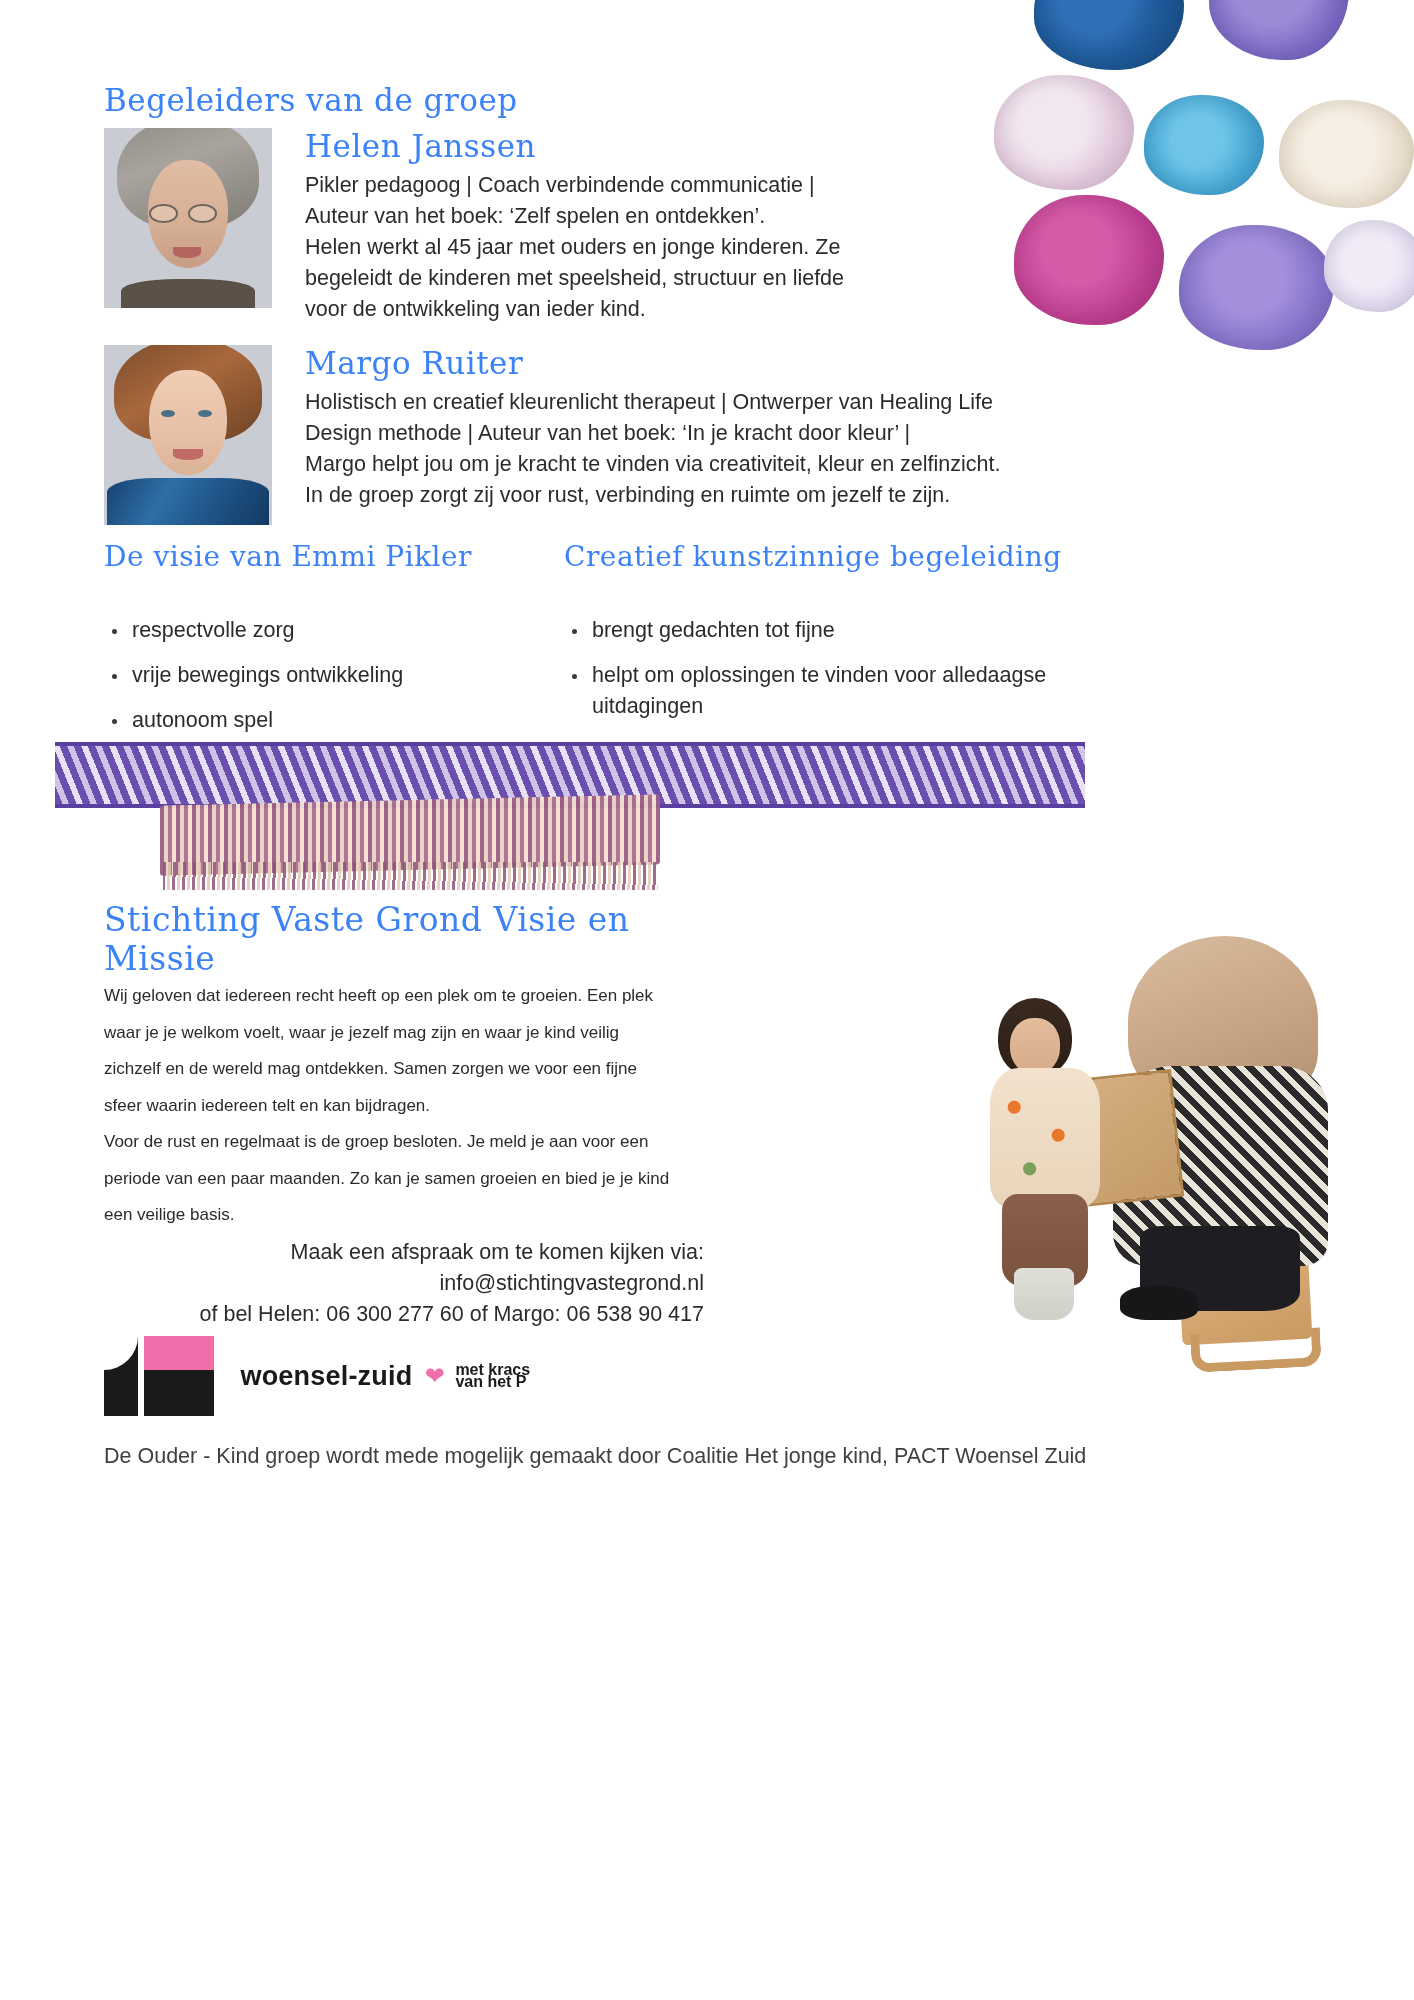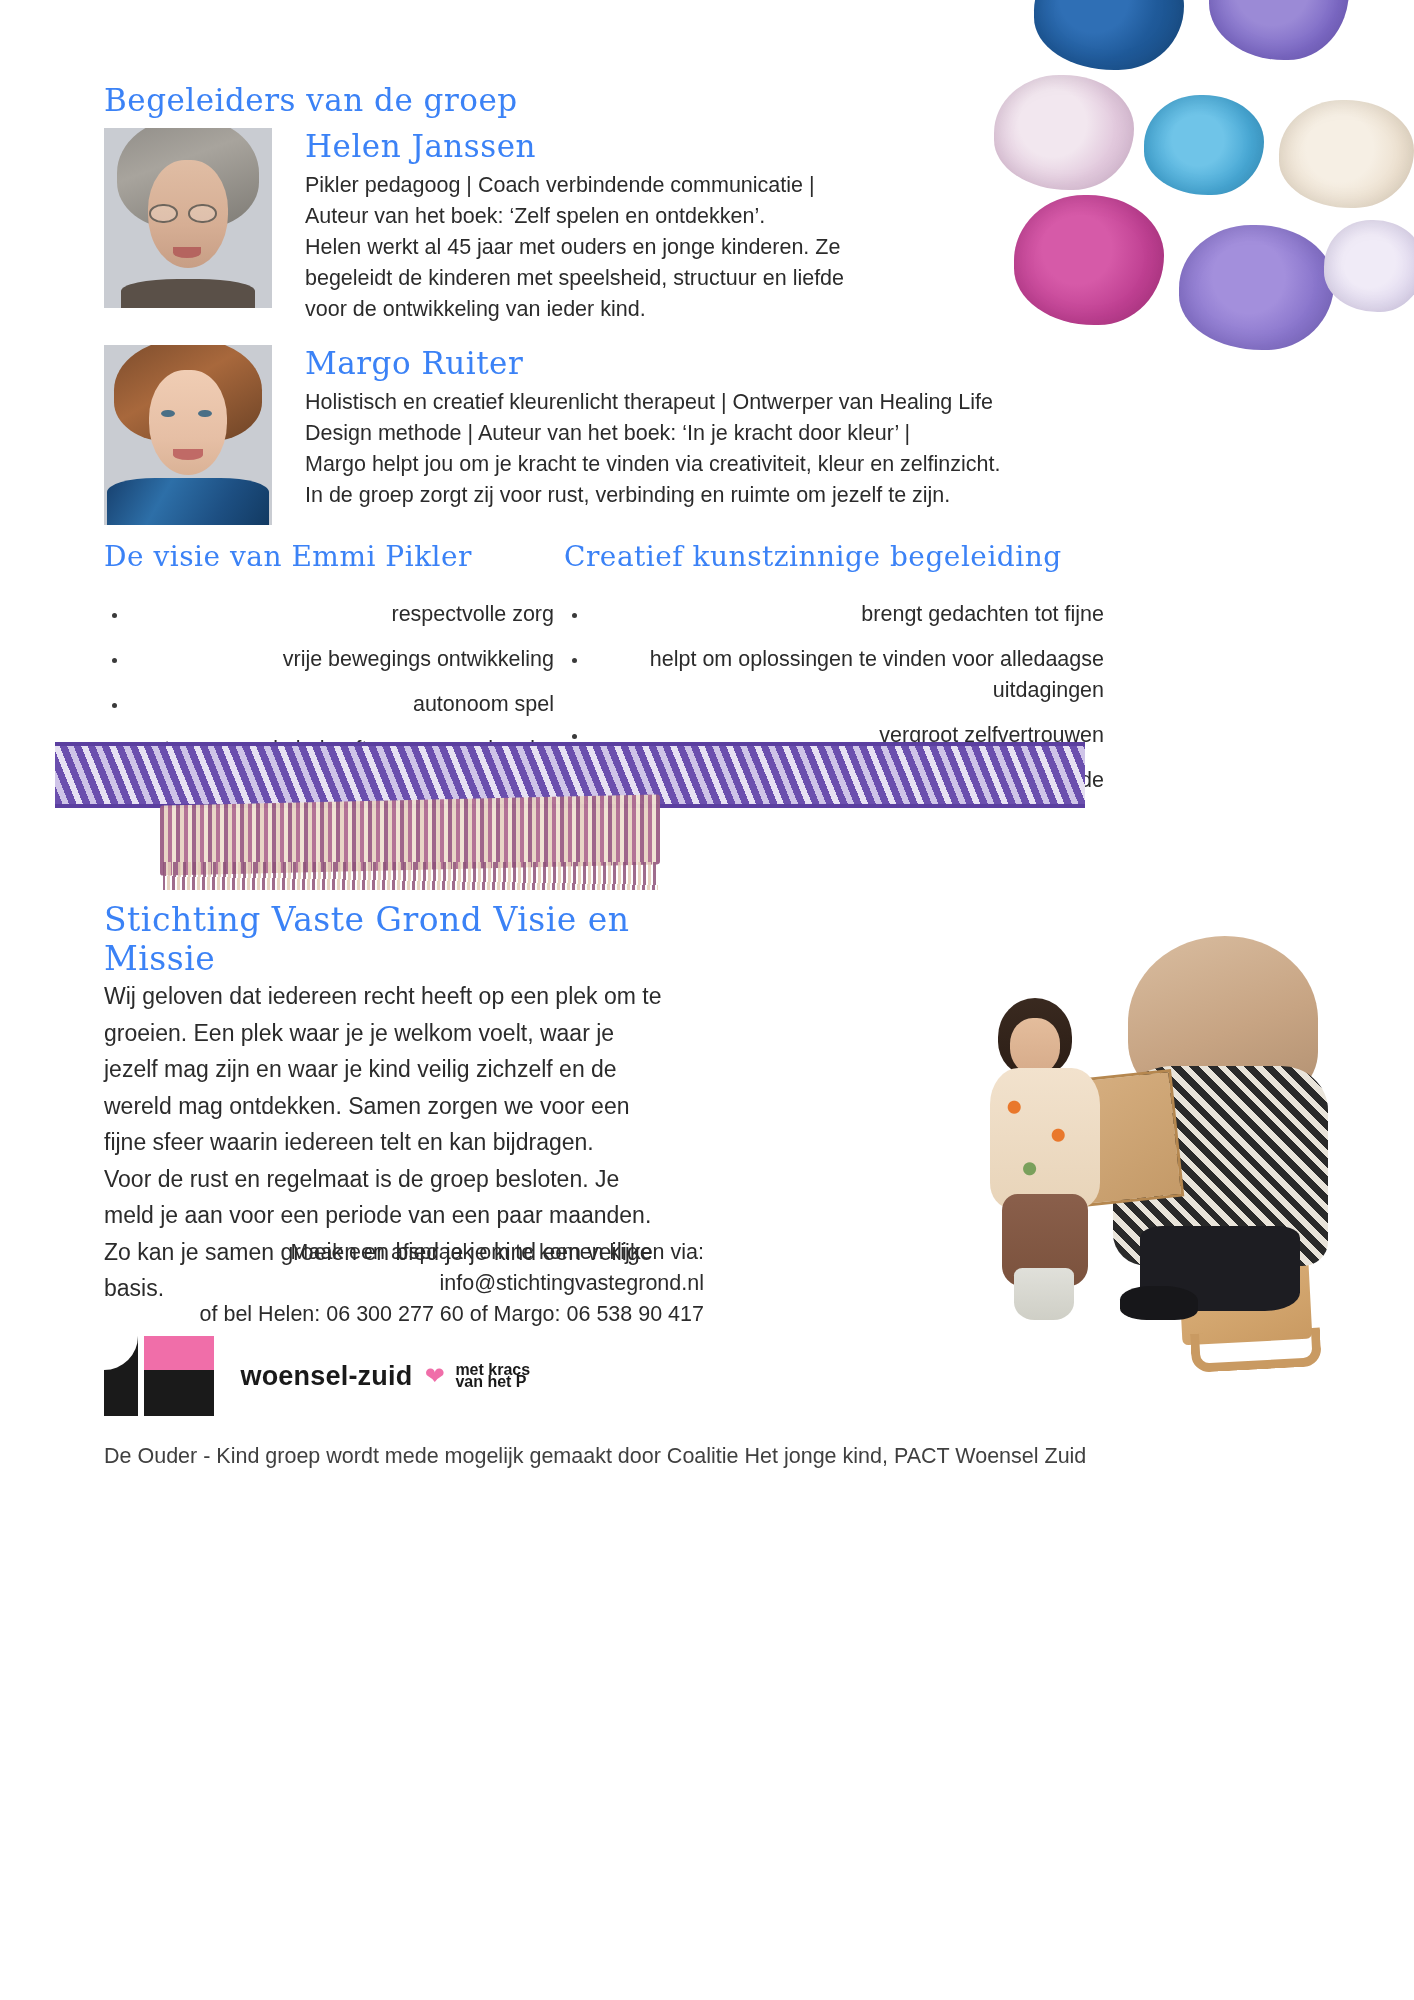--- a/index.html
+++ b/index.html
@@ -120,21 +120,21 @@
     position:absolute; left:2%; bottom:0; width:96%; height:26%;
     background: linear-gradient(120deg,#17406e 0%,#2d6fa8 35%,#1d4f82 70%,#123a62 100%);
     border-radius: 30% 30% 0 0;
   }
 
   
   #cols { position: absolute; left: 104px; top: 540px; width: 1000px; }
   #cols .col { position: absolute; top: 0; }
   #cols .col-left  { left: 0;    width: 450px; }
   #cols .col-right { left: 460px; width: 540px; }
-  #cols ul { list-style: none; margin-top: 26px; text-align: right; }
+  #cols ul { list-style: none; margin-top: 42px; }
   #cols li {
     position: relative;
     padding-left: 28px;
     margin-bottom: 14px;
     font-size: 21.5px;
     line-height: 31px;
     font-weight: 300;
   }
   #cols li::before {
     content: "";
@@ -173,21 +173,21 @@
     width: 495px; height: 28px;
     background:
       repeating-linear-gradient(92deg,
         #8e5279 0 3px, transparent 3px 5px, #e3cbb6 5px 8px, transparent 8px 10px);
     opacity: .85;
   }
 
   
   #mission { position: absolute; left: 104px; top: 900px; width: 570px; }
   #mission .hdg-mission { display:block; }
-  #mission p { font-size: 23px; line-height: 36.5px; font-weight: 300; }
+  #mission p { font-size: 17px; line-height: 36.5px; font-weight: 300; }
   #mission p + p { margin-top: 0; }
 
   #contact { position: absolute; left: 104px; top: 1237px; width: 600px; }
   #contact .line { display:block; font-size:21.5px; line-height:31px; font-weight:300;text-align:right; }
 
   
   #photo-mother-child {
     position: absolute;
     right: 86px; top: 926px;
     width: 340px; height: 400px;

